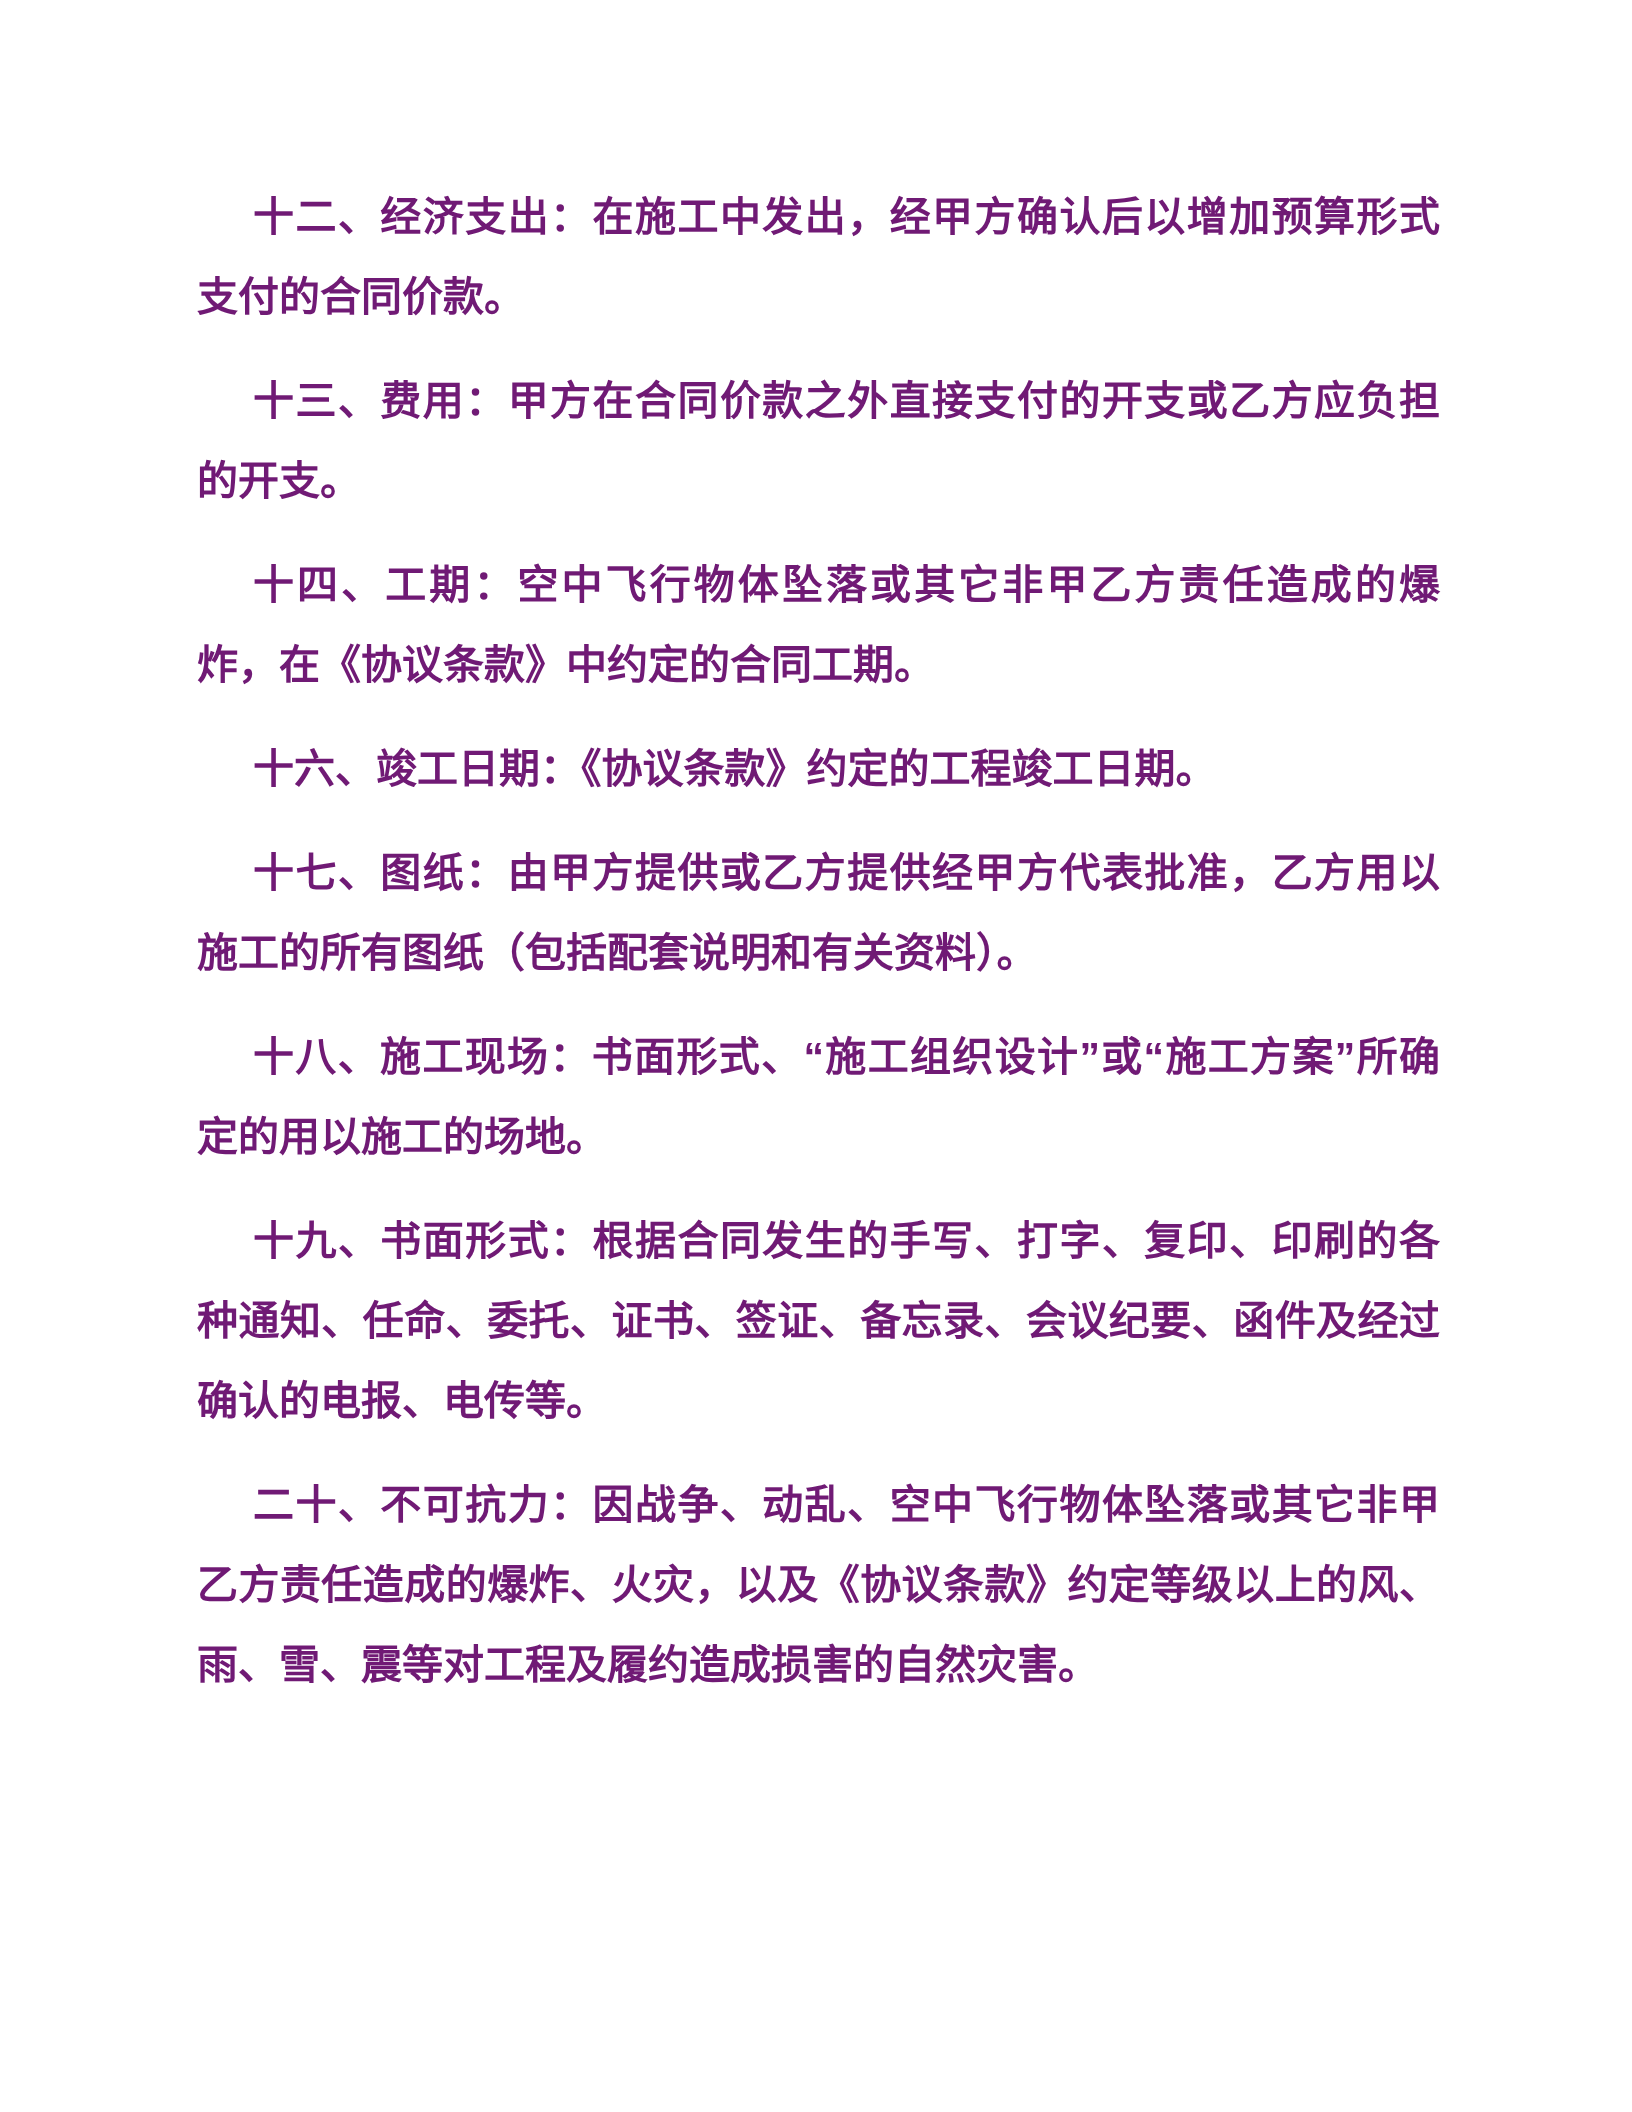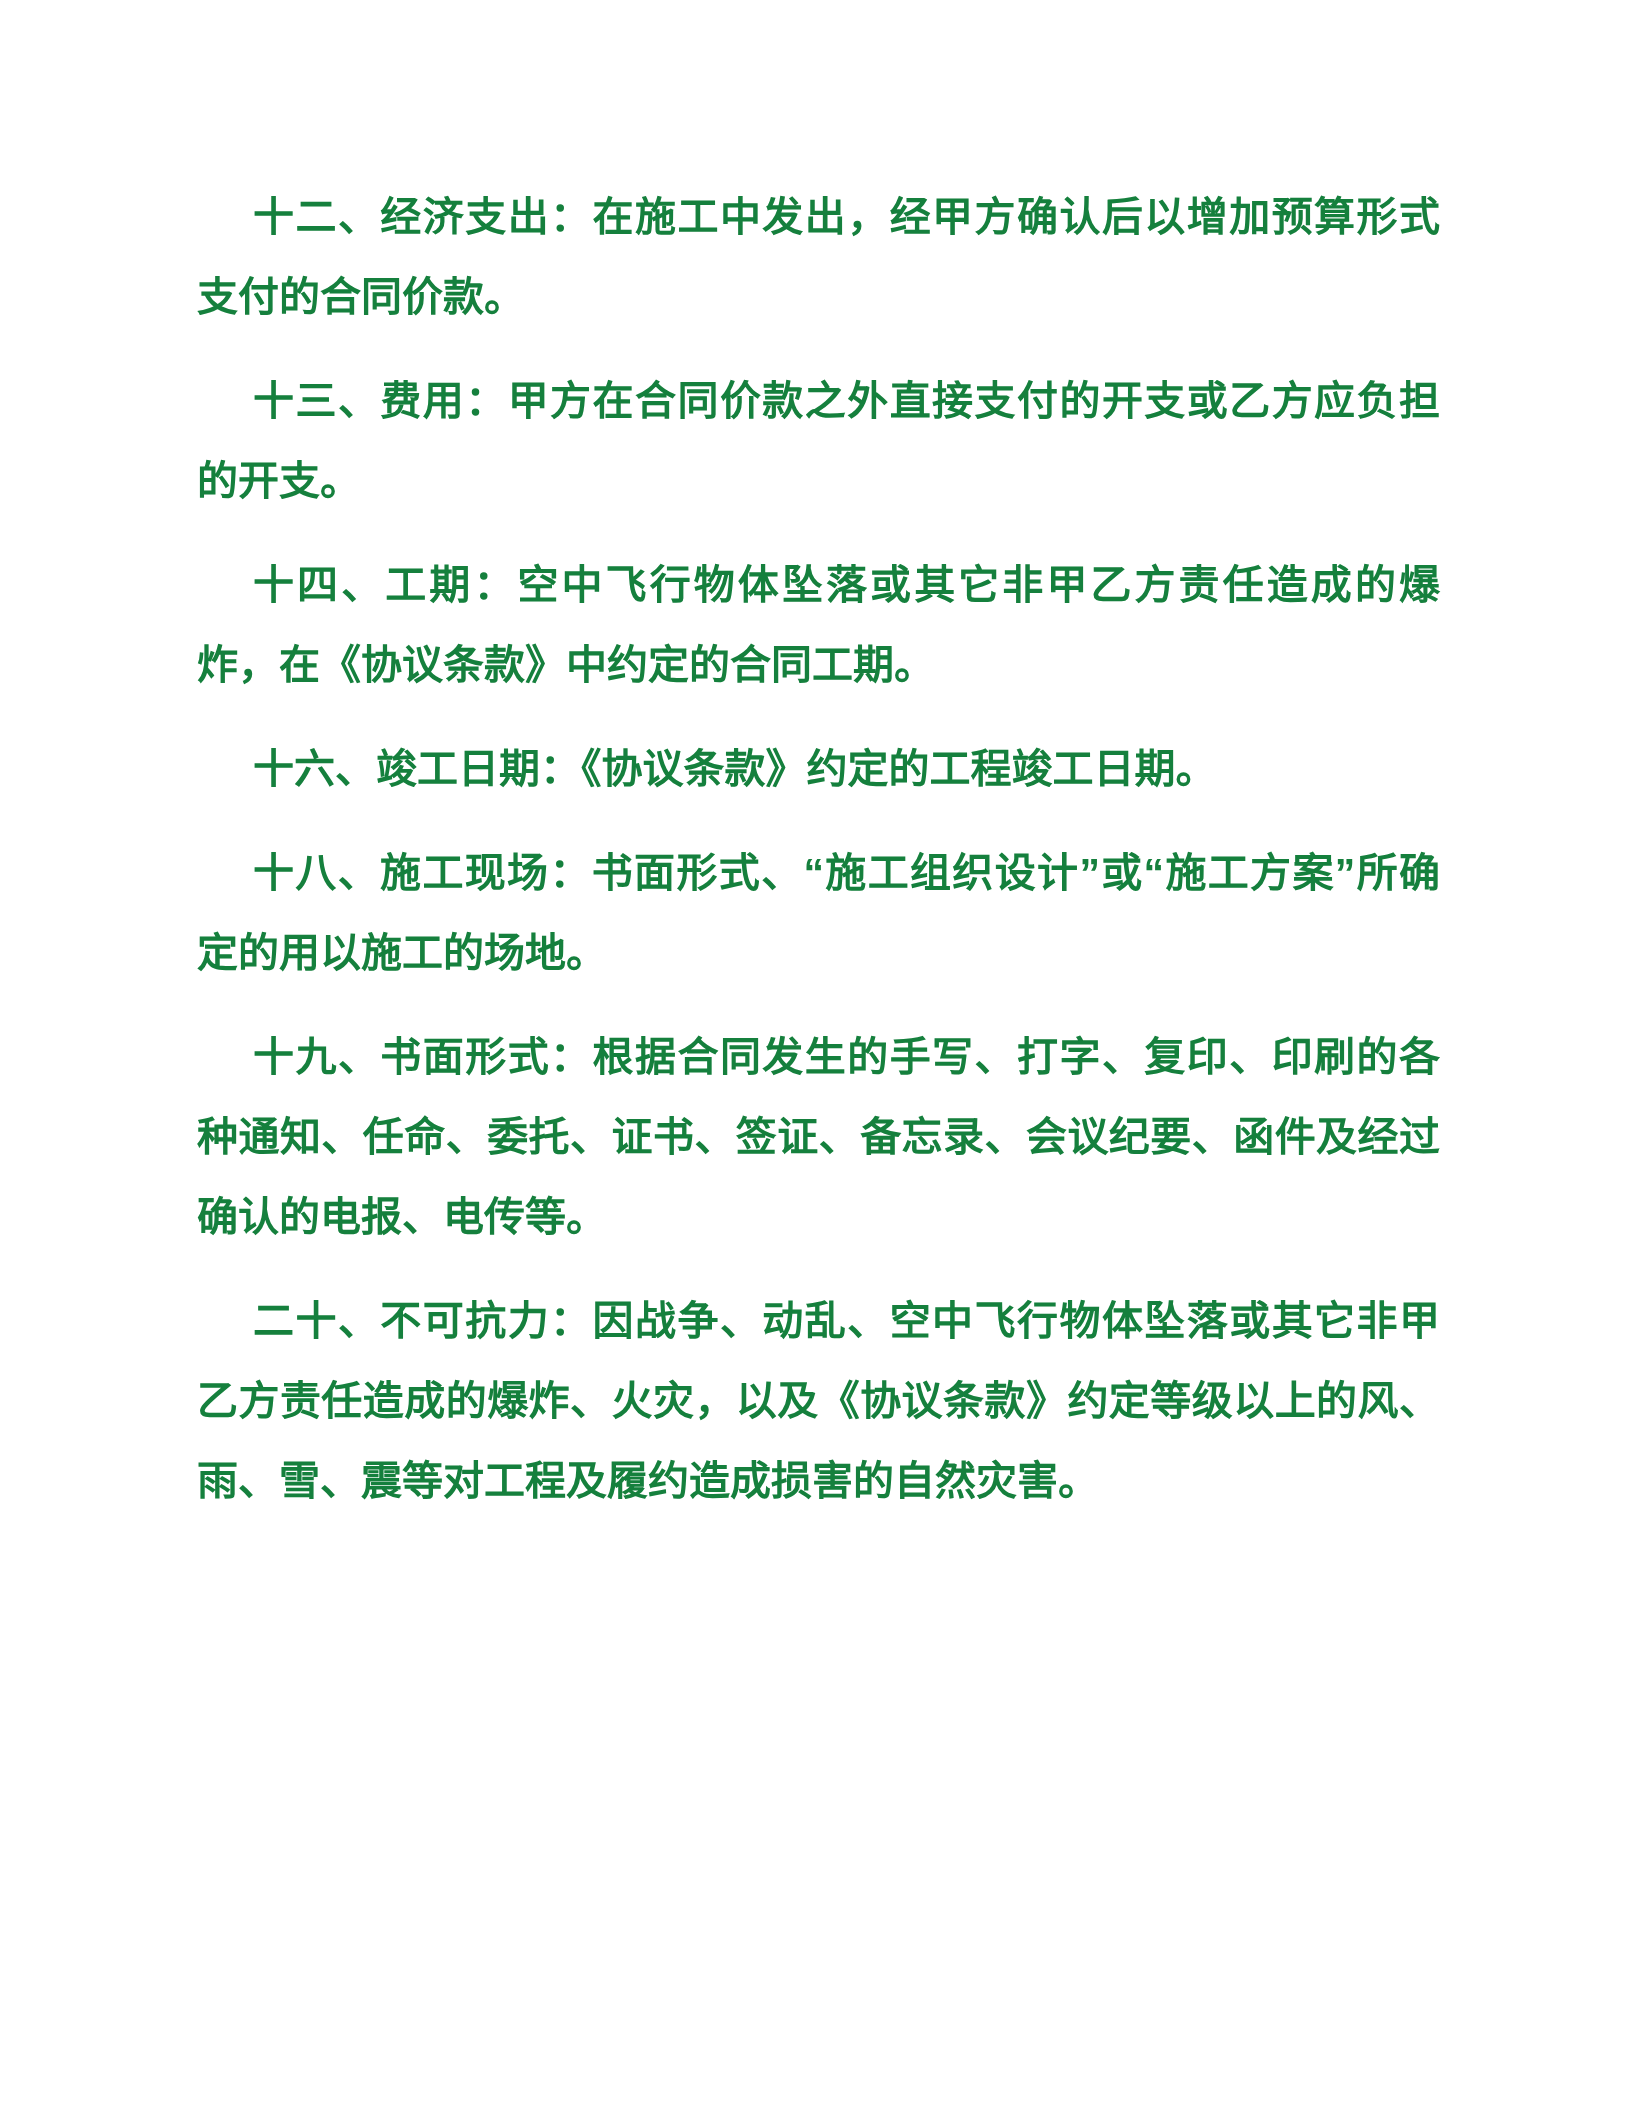--- a/index.html
+++ b/index.html
@@ -24,37 +24,38 @@
   }
   .doc-content {
     position: absolute;
     left: 197px;
     top: 177px;
     width: 1243px;
   }
   p.clause {
     margin: 0 0 24px 0;
     padding: 0;
-    color: #15803d;
+    color: #701a75;
     font-size: 41px;
     line-height: 80px;
     font-weight: 700;
     text-align: justify;
     text-indent: 56px;
     word-break: break-all;
     overflow-wrap: break-word;
     font-family: "Liberation Sans", "DejaVu Sans", sans-serif;
   }
 </style>
 </head>
 <body>
 
 <div class="doc-page">
   <div class="doc-content">
     <p class="clause">十二、经济支出：在施工中发出，经甲方确认后以增加预算形式支付的合同价款。</p>
     <p class="clause">十三、费用：甲方在合同价款之外直接支付的开支或乙方应负担的开支。</p>
     <p class="clause">十四、工期：空中飞行物体坠落或其它非甲乙方责任造成的爆炸，在《协议条款》中约定的合同工期。</p>
     <p class="clause">十六、竣工日期：《协议条款》约定的工程竣工日期。</p>
+    <p class="clause">十七、图纸：由甲方提供或乙方提供经甲方代表批准，乙方用以施工的所有图纸（包括配套说明和有关资料）。</p>
     <p class="clause">十八、施工现场：书面形式、“施工组织设计”或“施工方案”所确定的用以施工的场地。</p>
     <p class="clause">十九、书面形式：根据合同发生的手写、打字、复印、印刷的各种通知、任命、委托、证书、签证、备忘录、会议纪要、函件及经过确认的电报、电传等。</p>
     <p class="clause">二十、不可抗力：因战争、动乱、空中飞行物体坠落或其它非甲乙方责任造成的爆炸、火灾，以及《协议条款》约定等级以上的风、雨、雪、震等对工程及履约造成损害的自然灾害。</p>
   </div>
 </div>
 
 </body></html>

